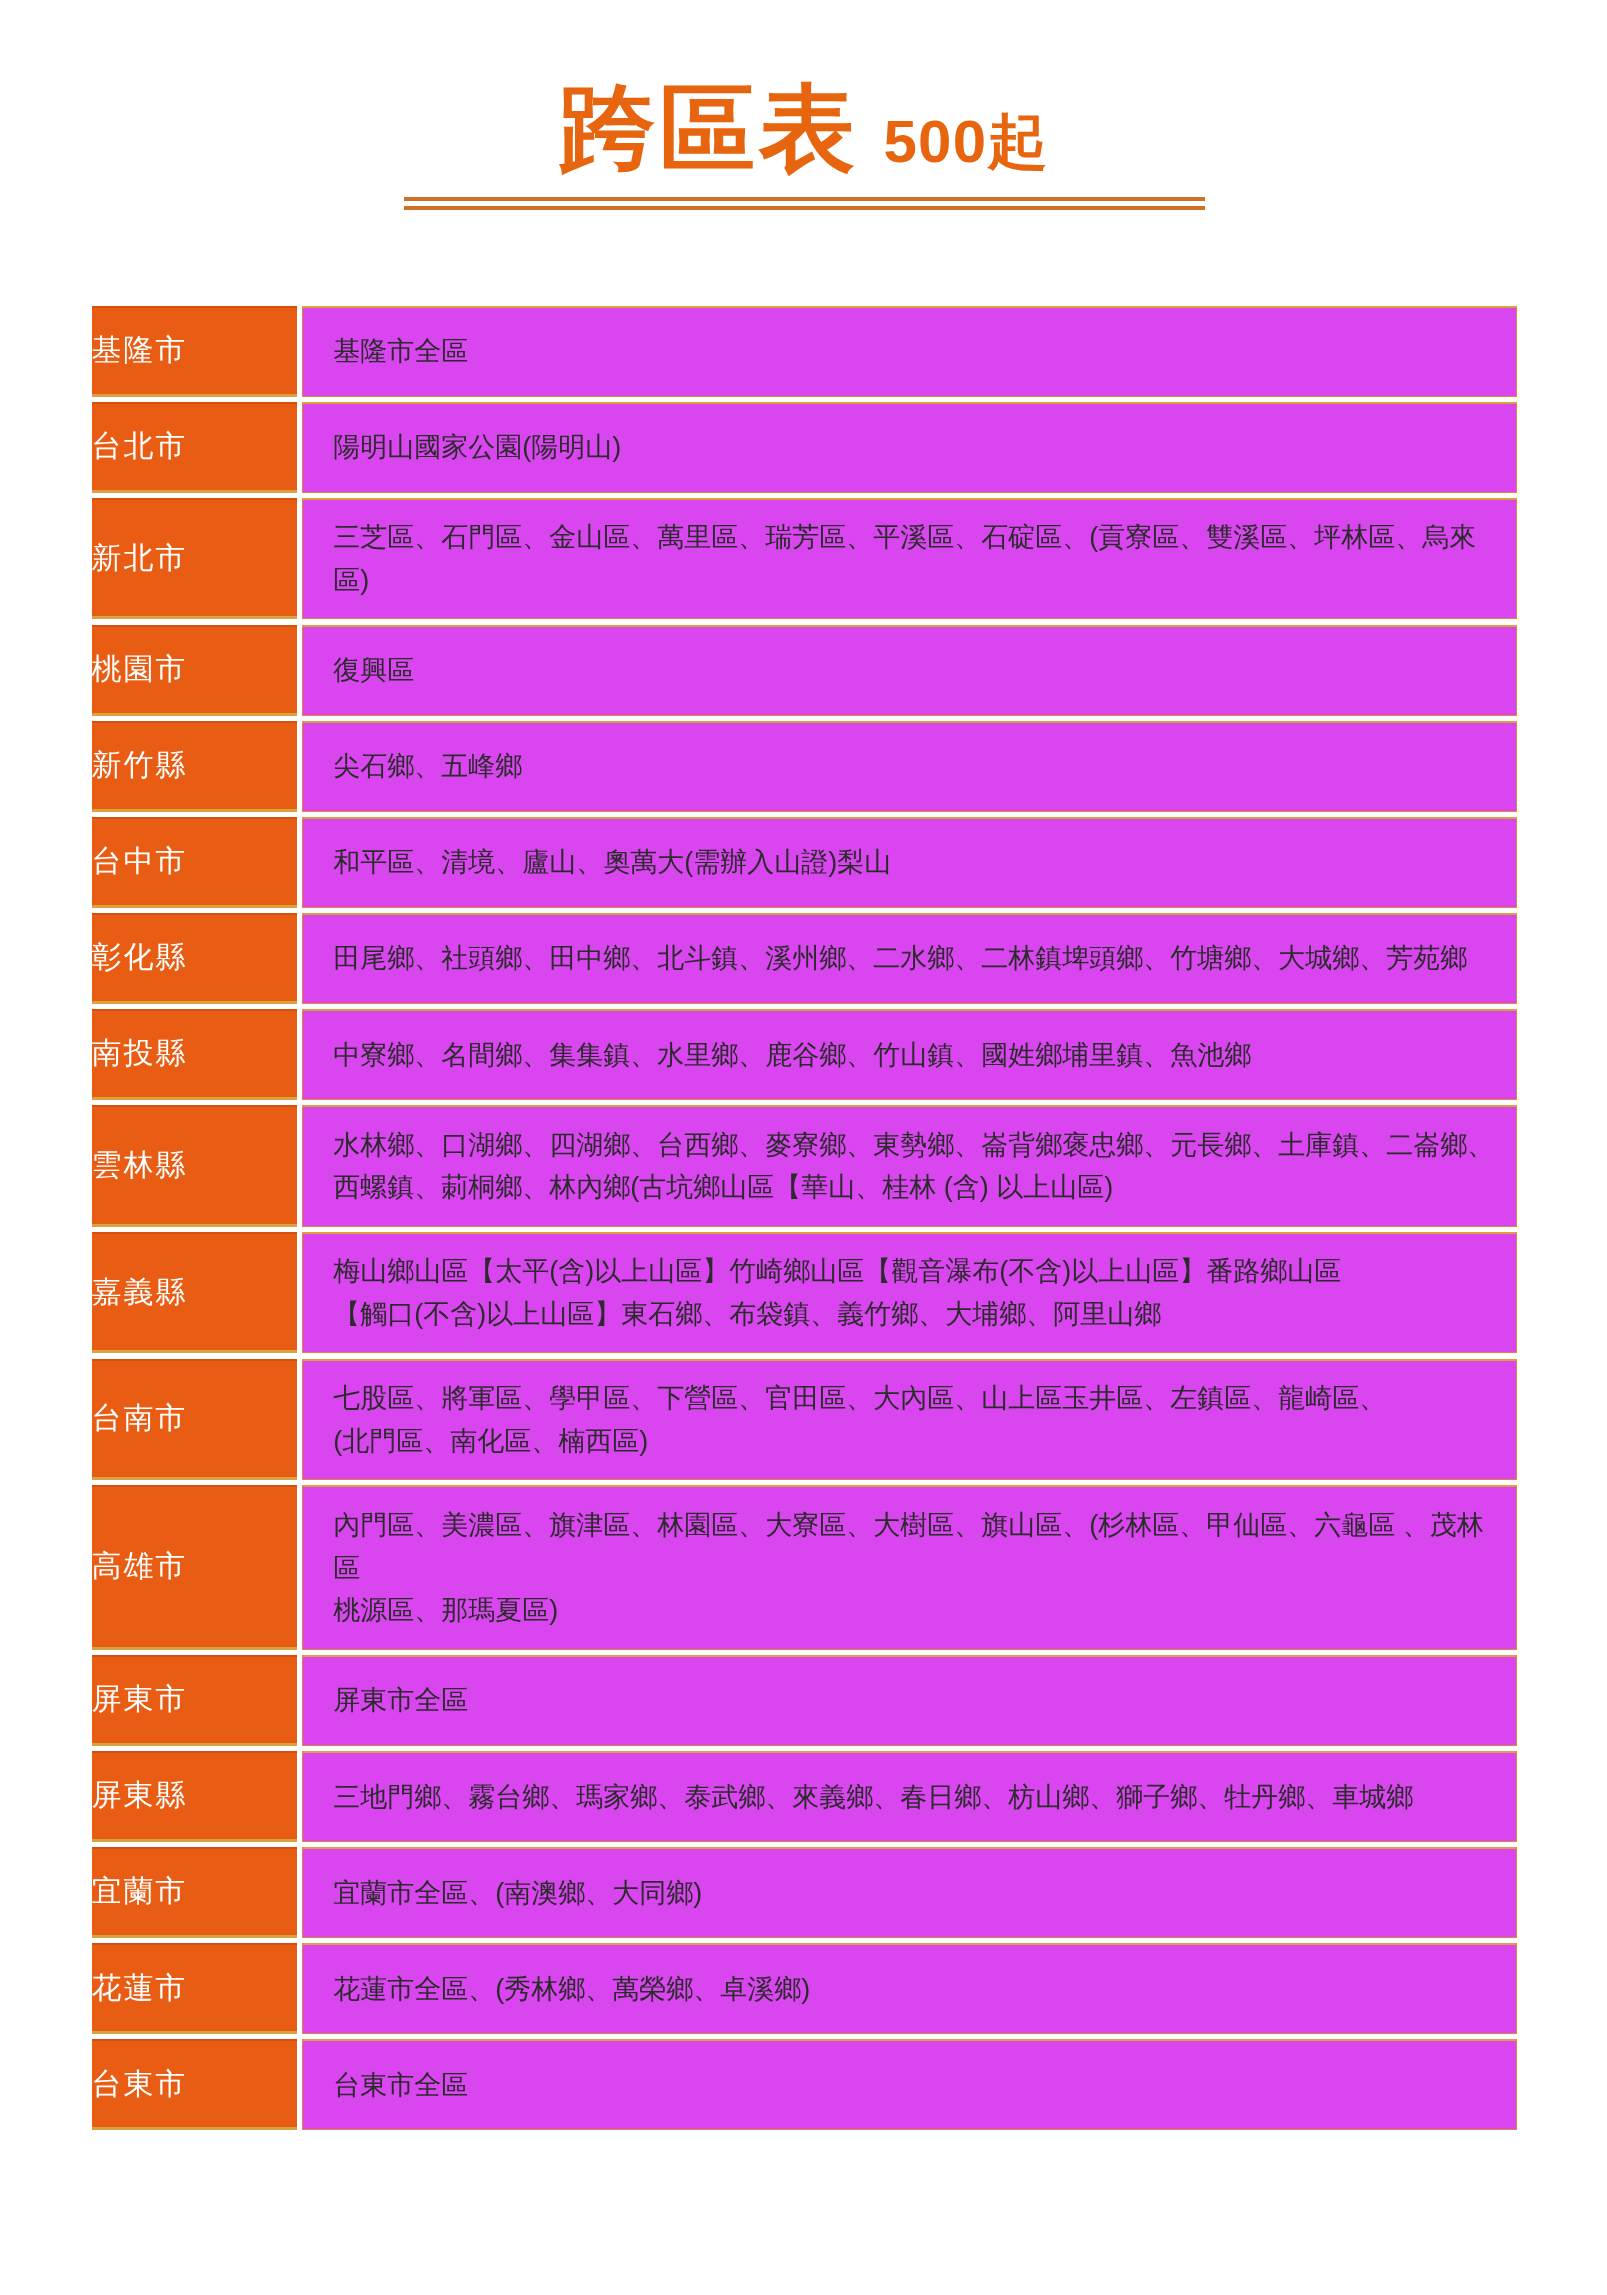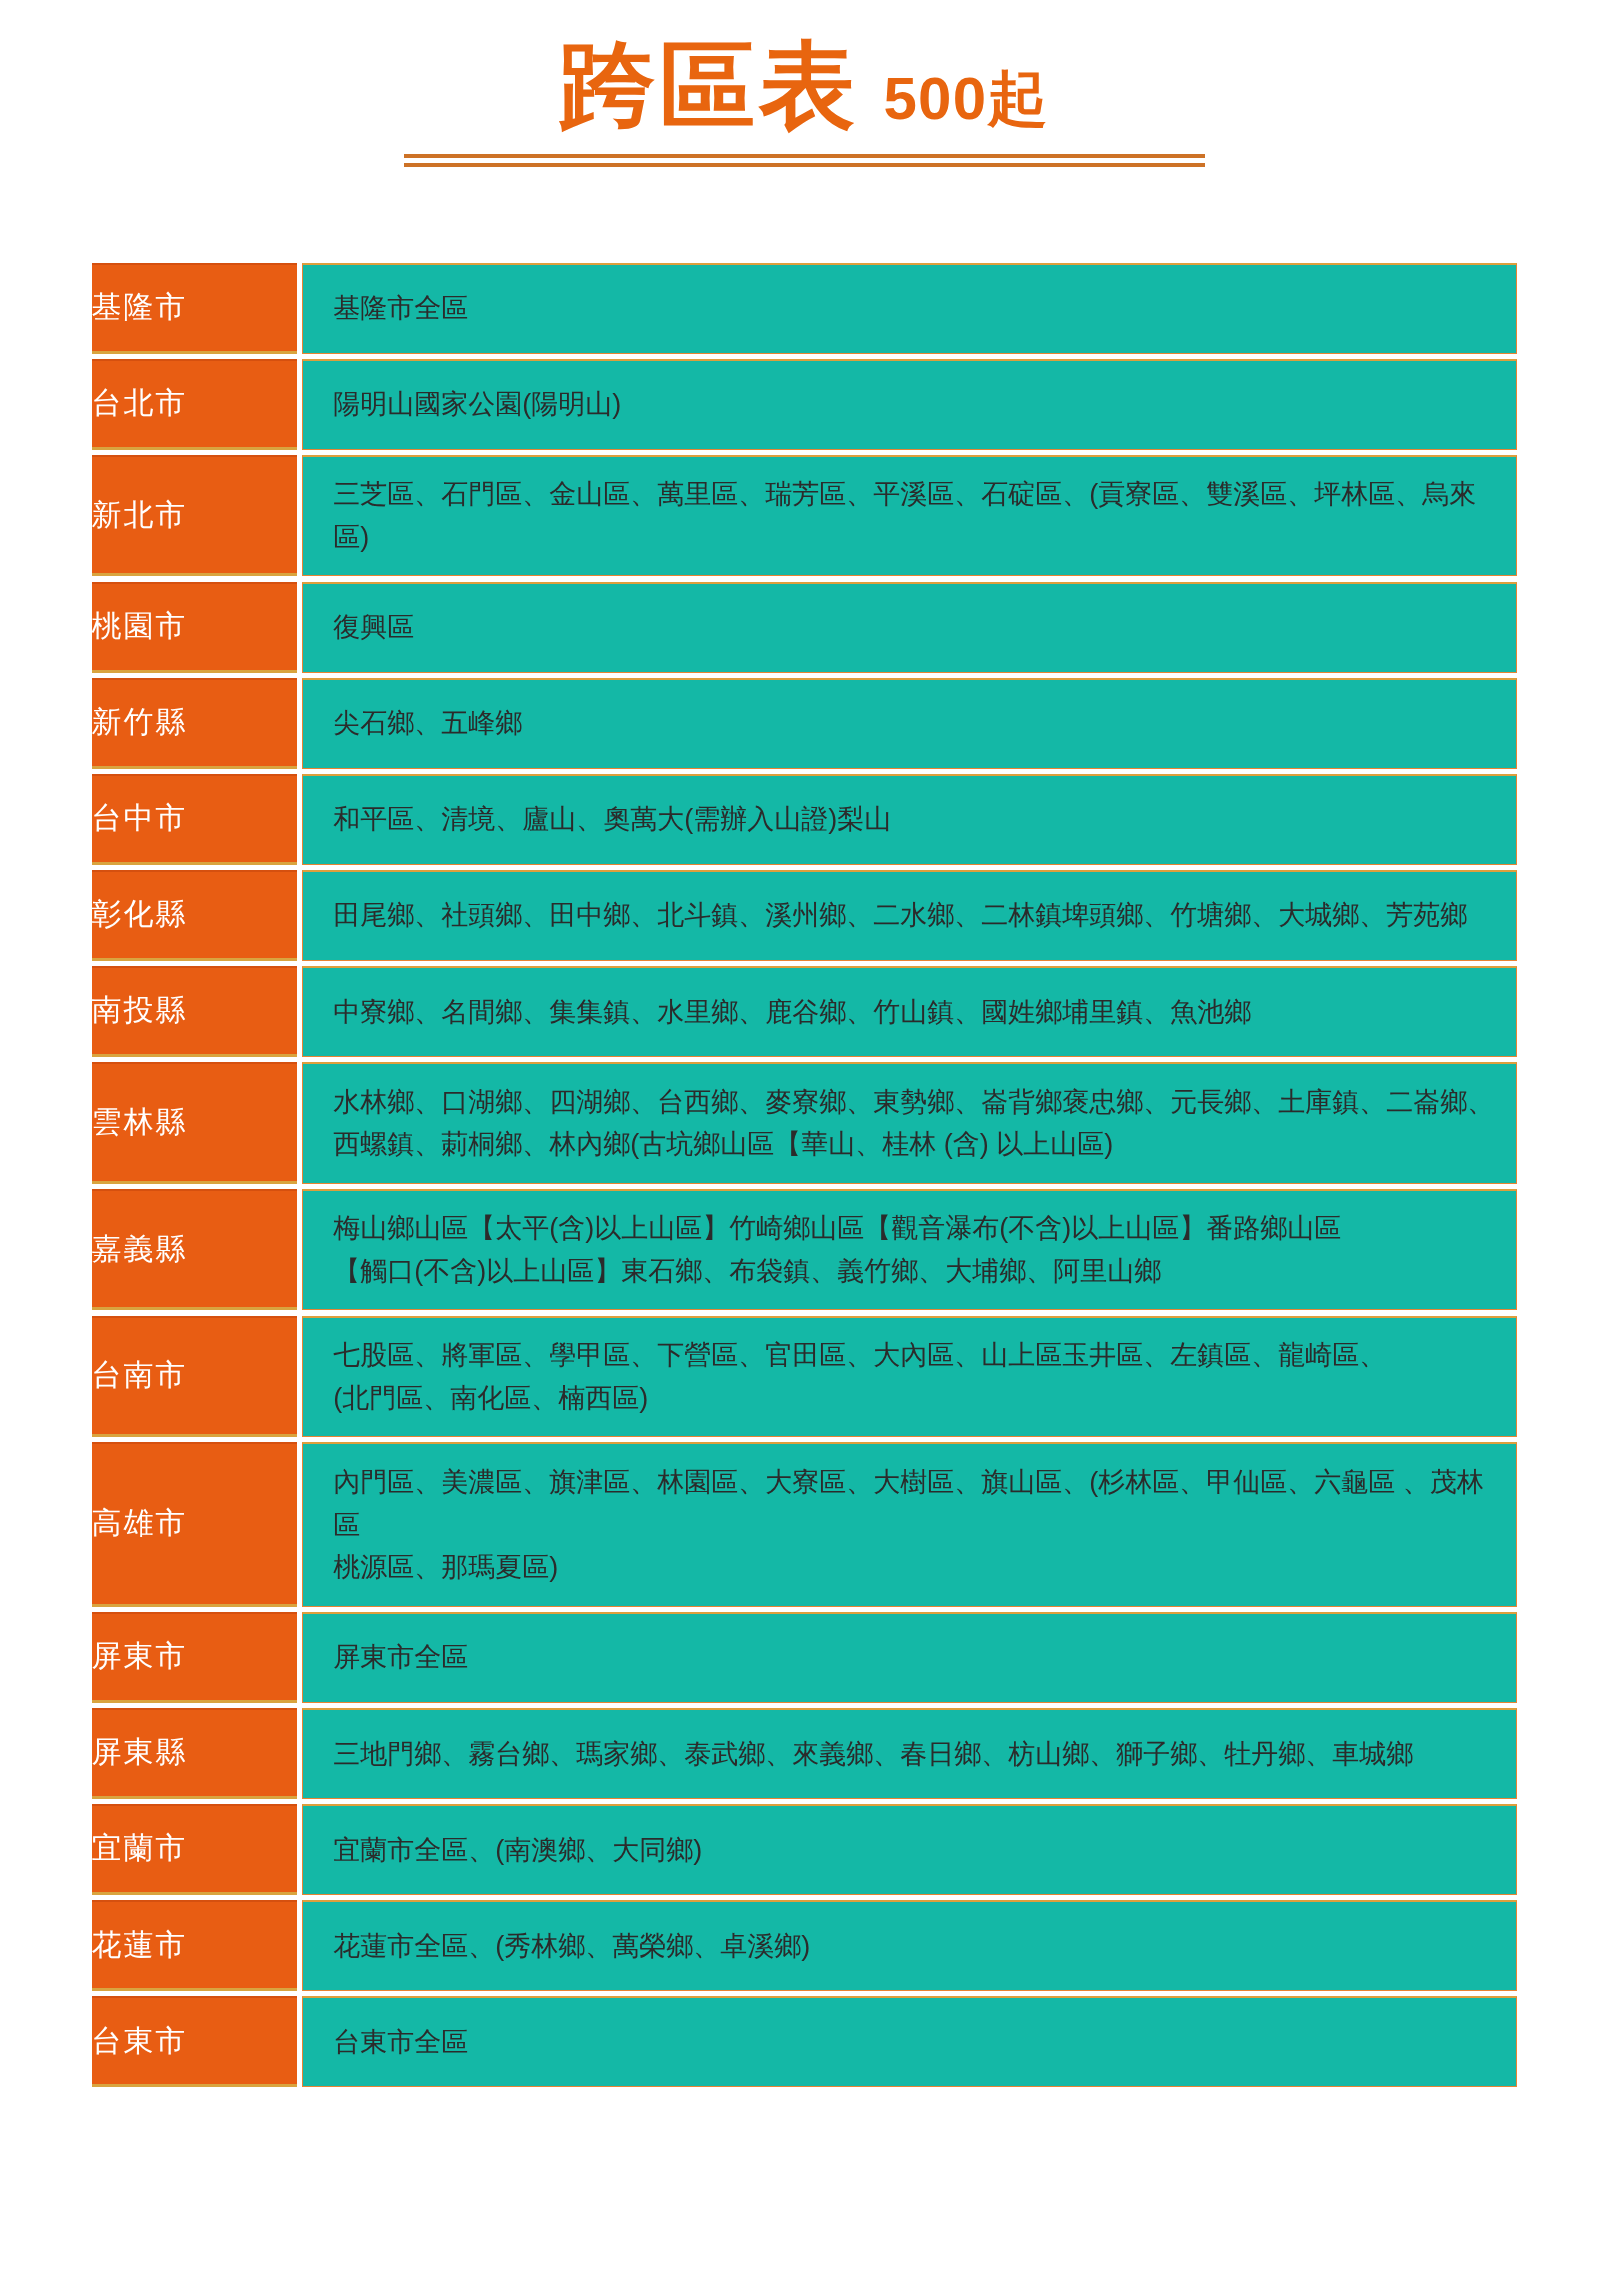--- a/index.html
+++ b/index.html
@@ -8,21 +8,21 @@
     width: 1608px;
     height: 2295px;
     background: #ffffff;
     font-family: "Liberation Sans", sans-serif;
     overflow: hidden;
     box-sizing: border-box;
   }
   * { box-sizing: border-box; }
 
   
-  .header { padding-top: 34px; text-align: center; }
+  .header { padding-top: 34px; text-align: center; margin-top: 43px; }
   .title-row {
     display: flex;
     align-items: baseline;
     justify-content: center;
     gap: 24.4px;
     color: #E8650F;
     font-weight: 900;
     line-height: 1.08;
   }
   .title    { font-size: 96px; letter-spacing: 3.9px; }
@@ -47,21 +47,21 @@
     border-bottom: 3.2px solid #D9A43F;
     color: #ffffff;
     font-size: 30px;
     letter-spacing: 1.9px;
     display: flex;
     align-items: center;
     text-align: center;
   }
   .content {
     flex: 1;
-    background: #14b8a6;
+    background: #d946ef;
     border: 1.9px solid #E78433;
     border-top: 2.6px solid #DD9F3D;
     min-height: 91px;
     padding: 16.7px 18px 16.7px 30px;
     display: flex;
     align-items: center;
     color: #2B2B2B;
     font-size: 27px;
     line-height: 1.58;
   }

